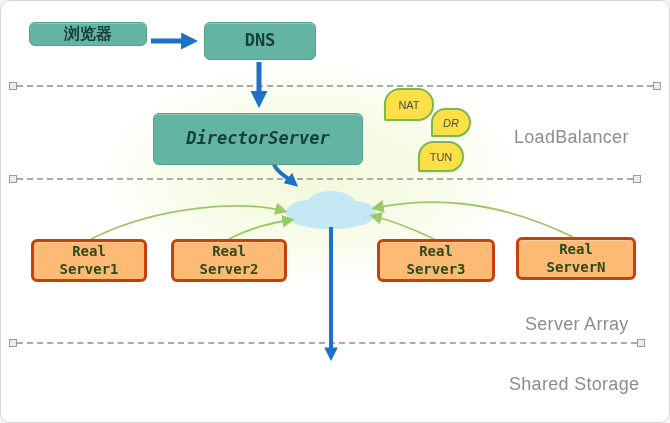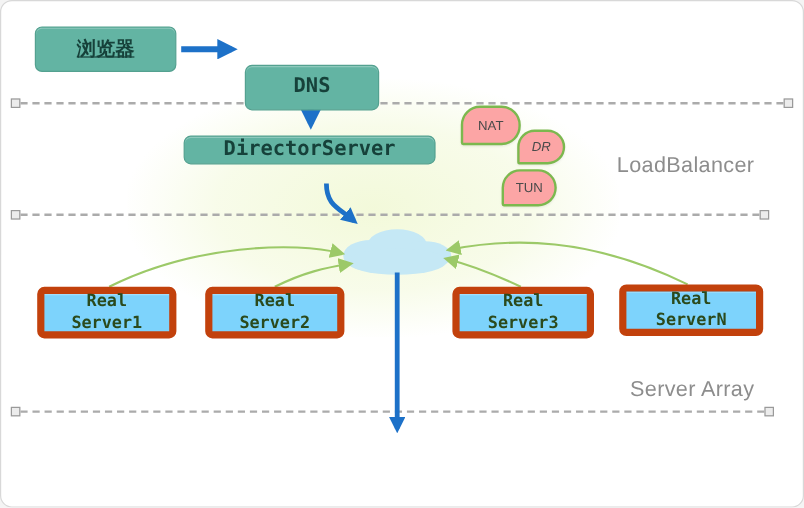--- a/index.html
+++ b/index.html
@@ -23,26 +23,26 @@
   .node {
     position:absolute; display:flex; align-items:center; justify-content:center;
     border-radius:6px; text-align:center; white-space:pre-line;
     font-family:"DejaVu Sans Mono", monospace; font-weight:bold; line-height:1.25;
   }
   .node.teal {
     background:#63b4a3; color:#16413a; border:1px solid #54a190;
     box-shadow:inset 0 1px 0 rgba(255,255,255,.28);
   }
   .node.green {
-    background:#7dd3fc; color:#2b4a1c; border:6px solid #c2410c;
+    background:#fdba74; color:#2b4a1c; border:3px solid #c2410c;
     box-shadow:inset 0 1px 0 rgba(255,255,255,.28);
   }
 
   .balloon {
-    position:absolute; background:#fca5a5; border:2px solid #7cb84e;
+    position:absolute; background:#fde047; border:2px solid #7cb84e;
     display:flex; align-items:center; justify-content:center;
     font-size:11px; color:#4a4a4a; font-family:"Liberation Sans", sans-serif;
     border-radius:16px 16px 16px 2px;
     box-shadow:0 1px 2px rgba(0,0,0,0.08);
   }
 
   .section-label {
     position:absolute; color:#8d8d8d; font-size:18px;
     font-family:"Liberation Sans", sans-serif; letter-spacing:0.3px;
   }
@@ -99,35 +99,36 @@
   <div class="balloon" style="left:383px; top:87px; width:50px; height:33px;">
     <span>NAT</span>
   </div>
   <div class="balloon" style="left:430px; top:107px; width:40px; height:29px;font-style:italic;">
     <span>DR</span>
   </div>
   <div class="balloon" style="left:417px; top:140px; width:46px; height:31px;">
     <span>TUN</span>
   </div>
 
-  <div class="node teal" style="left:28px; top:21px; width:118px; height:38px; font-size:16px;text-decoration:underline;">浏览器</div>
+  <div class="node teal" style="left:28px; top:21px; width:118px; height:24px; font-size:16px;">浏览器</div>
 
-  <div class="node teal" style="left:203px; top:21px; width:112px; height:38px; font-size:17px;margin-top:32px;">DNS</div>
+  <div class="node teal" style="left:203px; top:21px; width:112px; height:38px; font-size:17px;">DNS</div>
 
-  <div class="node teal" style="left:152px; top:112px; width:210px; height:24px; font-size:17px;">DirectorServer</div>
+  <div class="node teal" style="left:152px; top:112px; width:210px; height:52px; font-size:17px;font-style:italic;">DirectorServer</div>
 
   <div class="node green" style="left:30px; top:238px; width:116px; height:43px; font-size:14px;">Real
 Server1</div>
 
   <div class="node green" style="left:170px; top:238px; width:116px; height:43px; font-size:14px;">Real
 Server2</div>
 
   <div class="node green" style="left:376px; top:238px; width:118px; height:43px; font-size:14px;">Real
 Server3</div>
 
   <div class="node green" style="left:515px; top:236px; width:120px; height:43px; font-size:14px;">Real
 ServerN</div>
 
 
   <div class="section-label" style="left:513px; top:126px;">LoadBalancer</div>
   <div class="section-label" style="left:524px; top:313px;">Server Array</div>
+  <div class="section-label" style="left:508px; top:373px;">Shared Storage</div>
 
 </div>
 
 </body></html>

